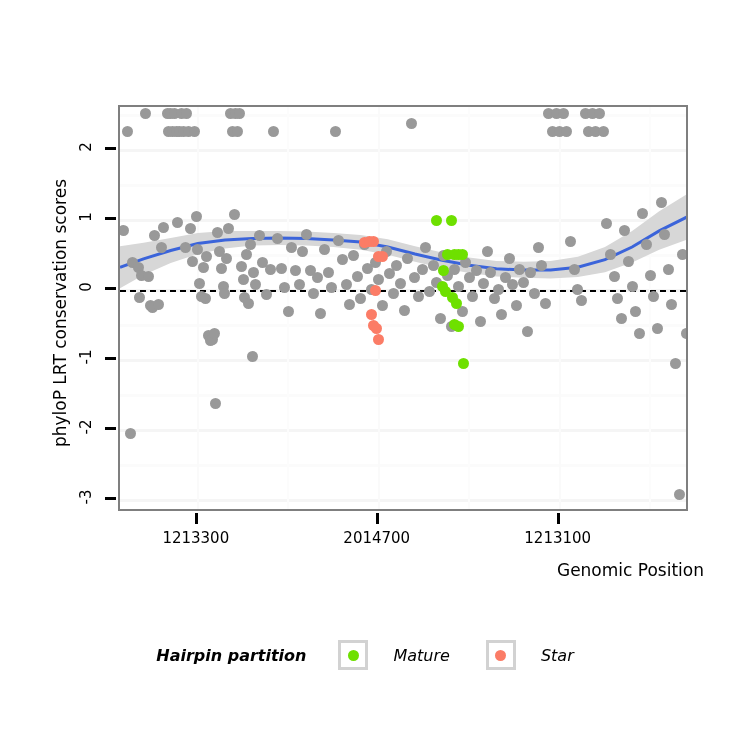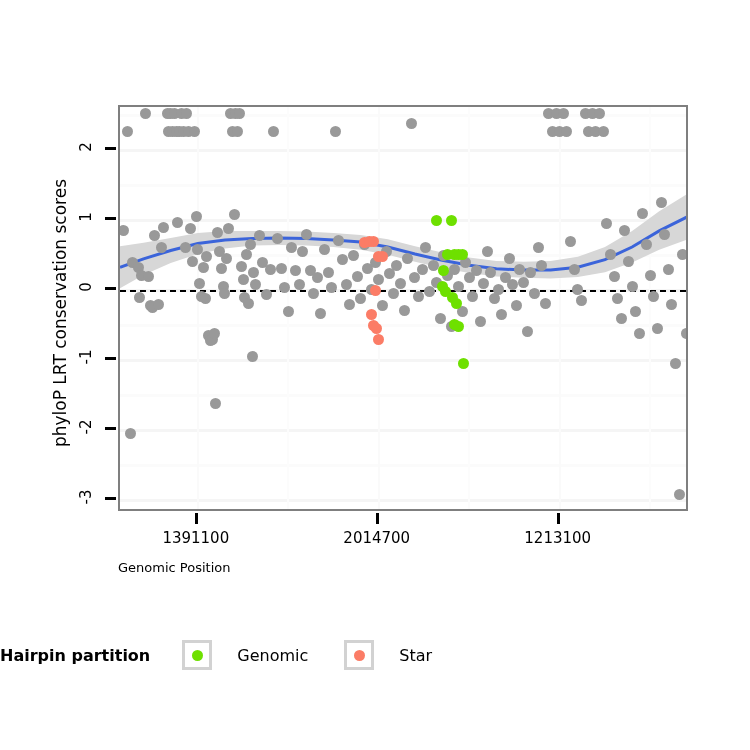--- a/index.html
+++ b/index.html
@@ -15,22 +15,22 @@
   }
   .ylab{
     position:absolute;
     left:-143px;top:303px;
     width:406px;text-align:center;
     transform:rotate(-90deg);
     transform-origin:center center;
     font-size:17px;color:#000;
   }
   .xlab{
-    position:absolute;left:118px;top:560px;width:570px;text-align:left;
-    font-size:13px;color:#000;
+    position:absolute;left:134px;top:560px;width:570px;text-align:right;
+    font-size:17px;color:#000;
   }
   .panel{
     position:absolute;left:118px;top:105px;width:570px;height:406px;
     background:#ffffff;border:2px solid #7f7f7f;box-sizing:border-box;
     overflow:hidden;
   }
   .grid-minor{position:absolute;left:0;width:100%;height:3px;background:#f7f7f7;}
   .grid-vmajor{position:absolute;top:0;width:2px;height:100%;background:#fafafa;}
   .grid-vminor{position:absolute;top:0;width:2px;height:100%;background:#fcfcfc;}
   .pt{position:absolute;border-radius:50%;}
@@ -41,22 +41,22 @@
   .ytick{position:absolute;height:3px;width:11px;background:#000;left:-13px;}
   .xtick{position:absolute;width:3px;height:11px;background:#000;top:0px;}
   .yticklab{
     position:absolute;font-size:15px;color:#000;text-align:center;
     width:30px;transform:rotate(-90deg);
   }
   .xticklab{position:absolute;font-size:15px;color:#000;text-align:center;width:110px;}
   .xaxis{position:absolute;left:118px;top:513px;width:570px;height:14px;}
   .legend{
     position:absolute;left:0;top:640px;width:750px;
-    display:flex;align-items:center;gap:16px;
-    font-size:16px;color:#000;
+    display:flex;align-items:center;justify-content:center;gap:16px;
+    font-size:16px;color:#000;font-style:italic;
   }
   .legend-title{font-weight:bold;font-size:16px;margin-right:16px;}
   .legend-key{
     width:30px;height:30px;background:#fff;border:3px solid #d2d2d2;
     display:flex;align-items:center;justify-content:center;box-sizing:border-box;
   }
   .legend-dot{width:11px;height:11px;border-radius:50%;}
   .legend-label{margin:0 20px 0 9px;font-size:16px;}
   svg.overlay{position:absolute;left:0;top:0;width:570px;height:406px;overflow:visible;}
 </style>
@@ -318,34 +318,34 @@
         <div class="pt pt-red" style="left: 249.643px; top: 177.9px; width: 11px; height: 11px;"></div>
         <div class="pt pt-red" style="left: 246.024px; top: 202.4px; width: 11px; height: 11px;"></div>
         <div class="pt pt-red" style="left: 247.833px; top: 212.9px; width: 11px; height: 11px;"></div>
         <div class="pt pt-red" style="left: 251.452px; top: 216.4px; width: 11px; height: 11px;"></div>
         <div class="pt pt-red" style="left: 253.262px; top: 226.9px; width: 11px; height: 11px;"></div>
       </div>
   </div>
 
   <div class="xaxis" id="xaxis">
       <div class="xtick" style="left: 76.8095px;"></div>
-      <div class="xticklab" style="left: 22.8095px; top: 16px;">1391100</div>
+      <div class="xticklab" style="left: 22.8095px; top: 16px;">1213300</div>
       <div class="xtick" style="left: 257.762px;"></div>
       <div class="xticklab" style="left: 203.762px; top: 16px;">2014700</div>
       <div class="xtick" style="left: 438.714px;"></div>
       <div class="xticklab" style="left: 384.714px; top: 16px;">1213100</div>
     </div>
 
   <div class="xlab">Genomic Position</div>
 
   <div class="legend">
     <span class="legend-title">Hairpin partition</span>
     <span class="legend-key">
       <span class="legend-dot" id="lk0" style="background: rgb(110, 224, 0);"></span>
     </span>
-    <span class="legend-label">Genomic</span>
+    <span class="legend-label">Mature</span>
     <span class="legend-key">
       <span class="legend-dot" id="lk1" style="background: rgb(251, 124, 102);"></span>
     </span>
     <span class="legend-label">Star</span>
   </div>
 
 </div>
 
 </body></html>

